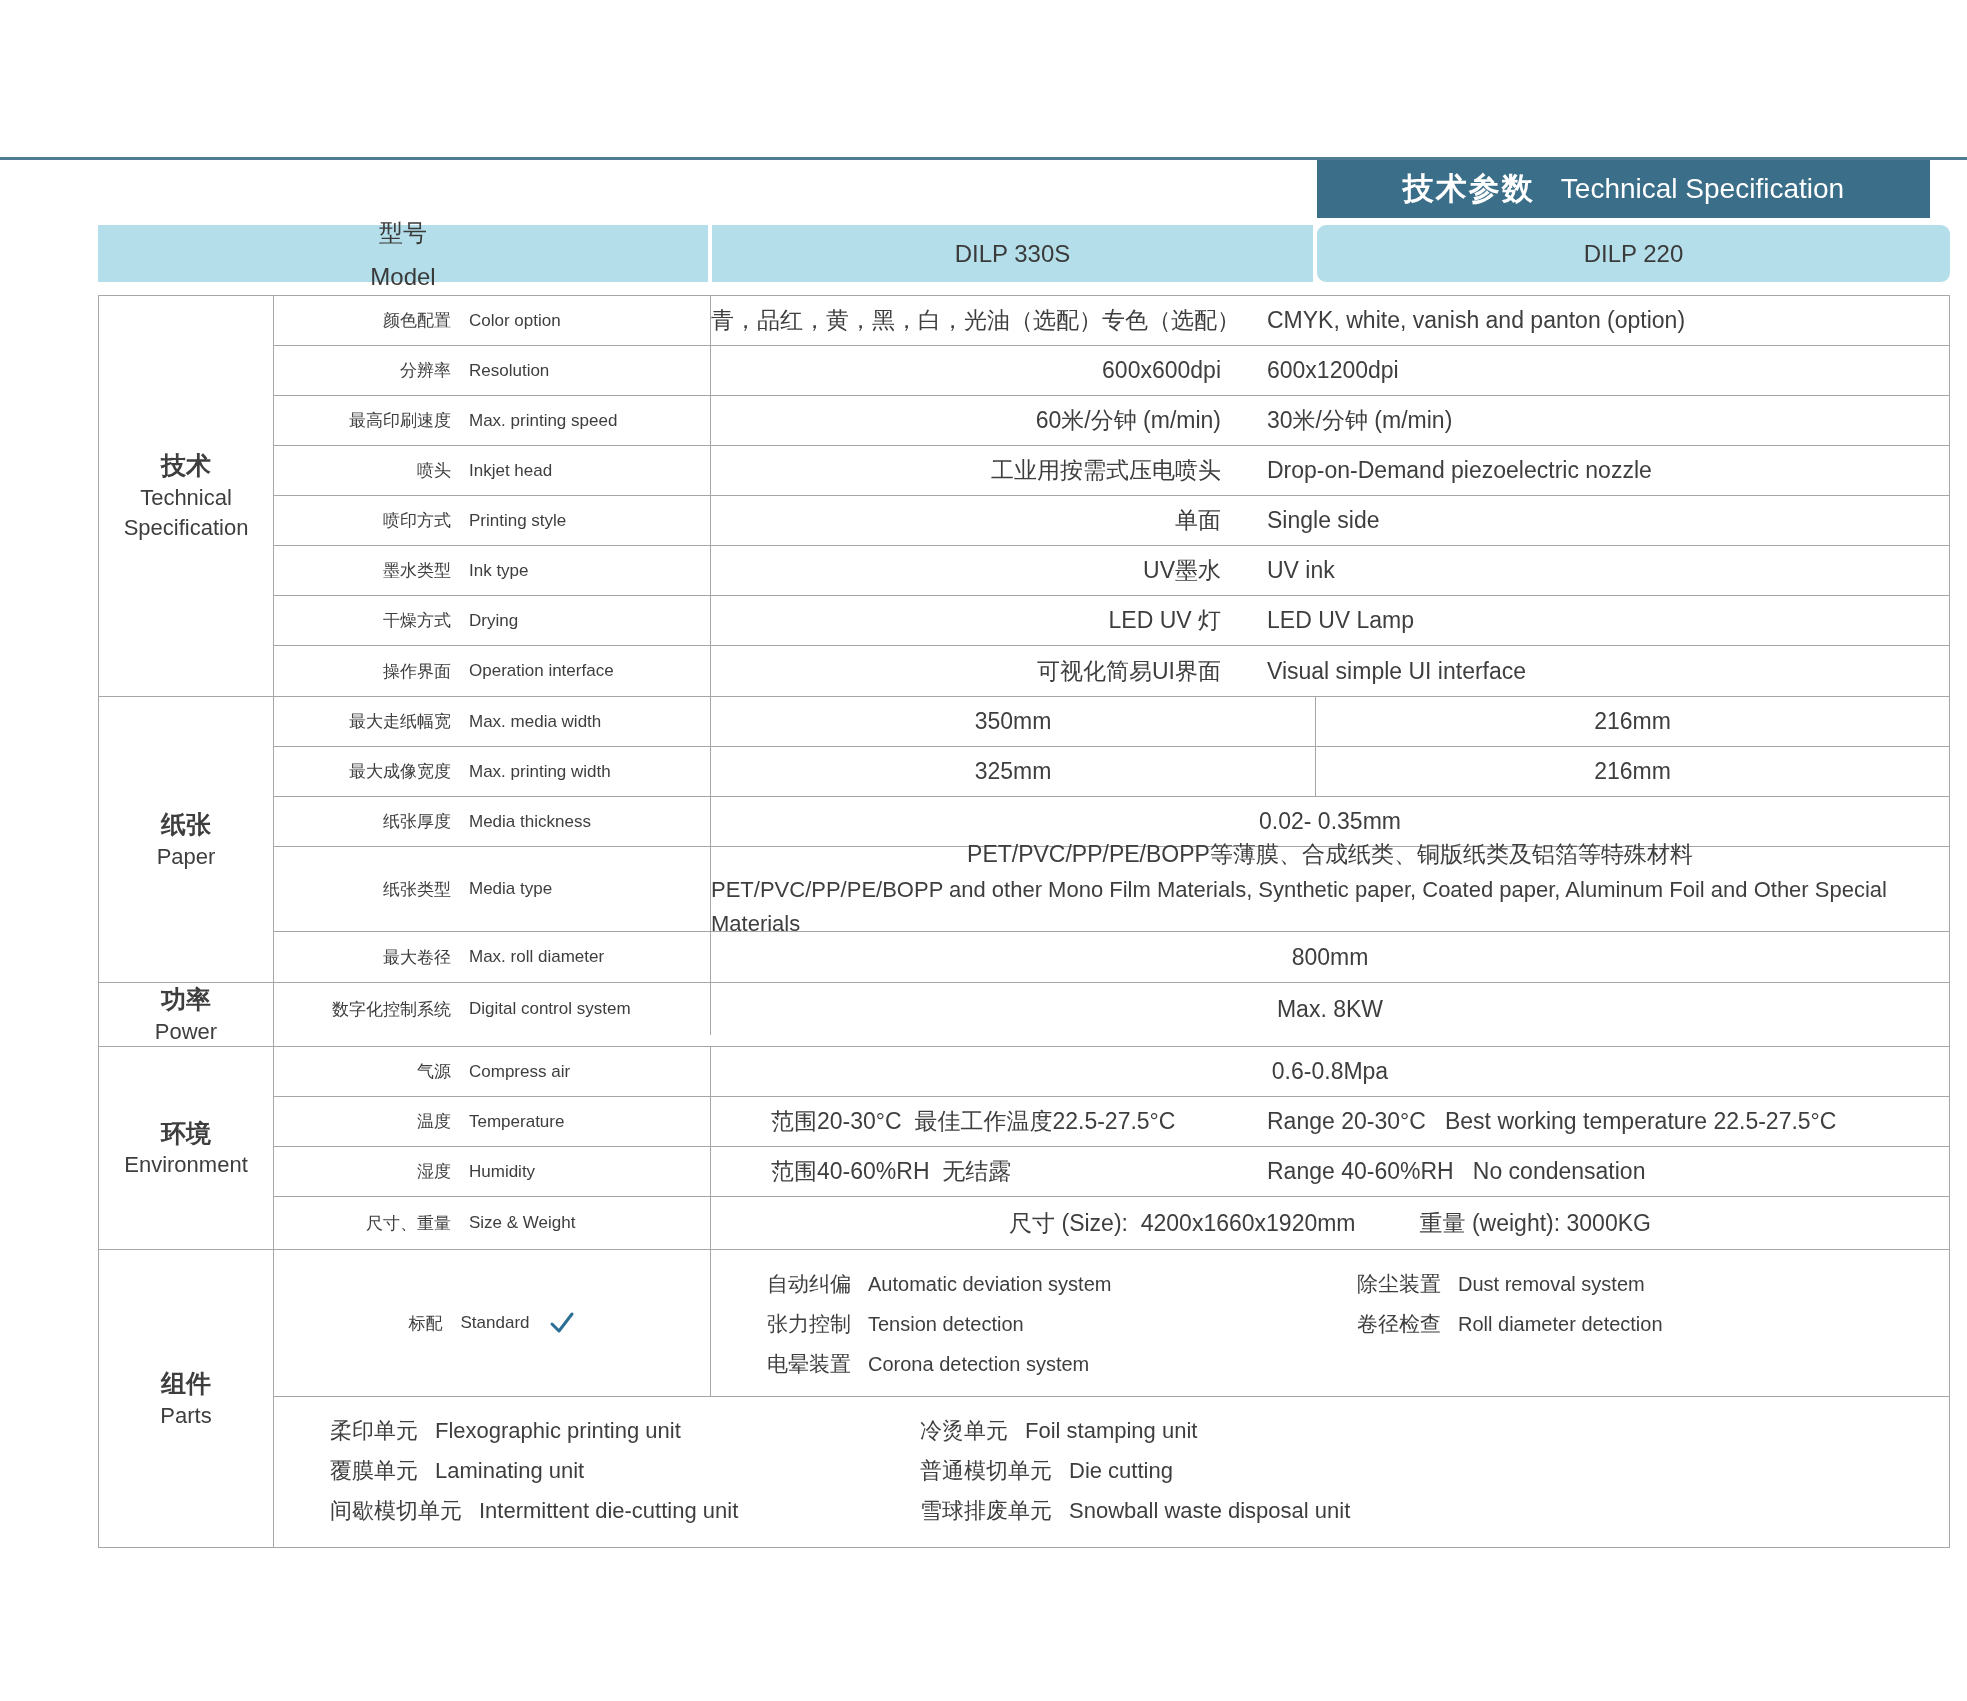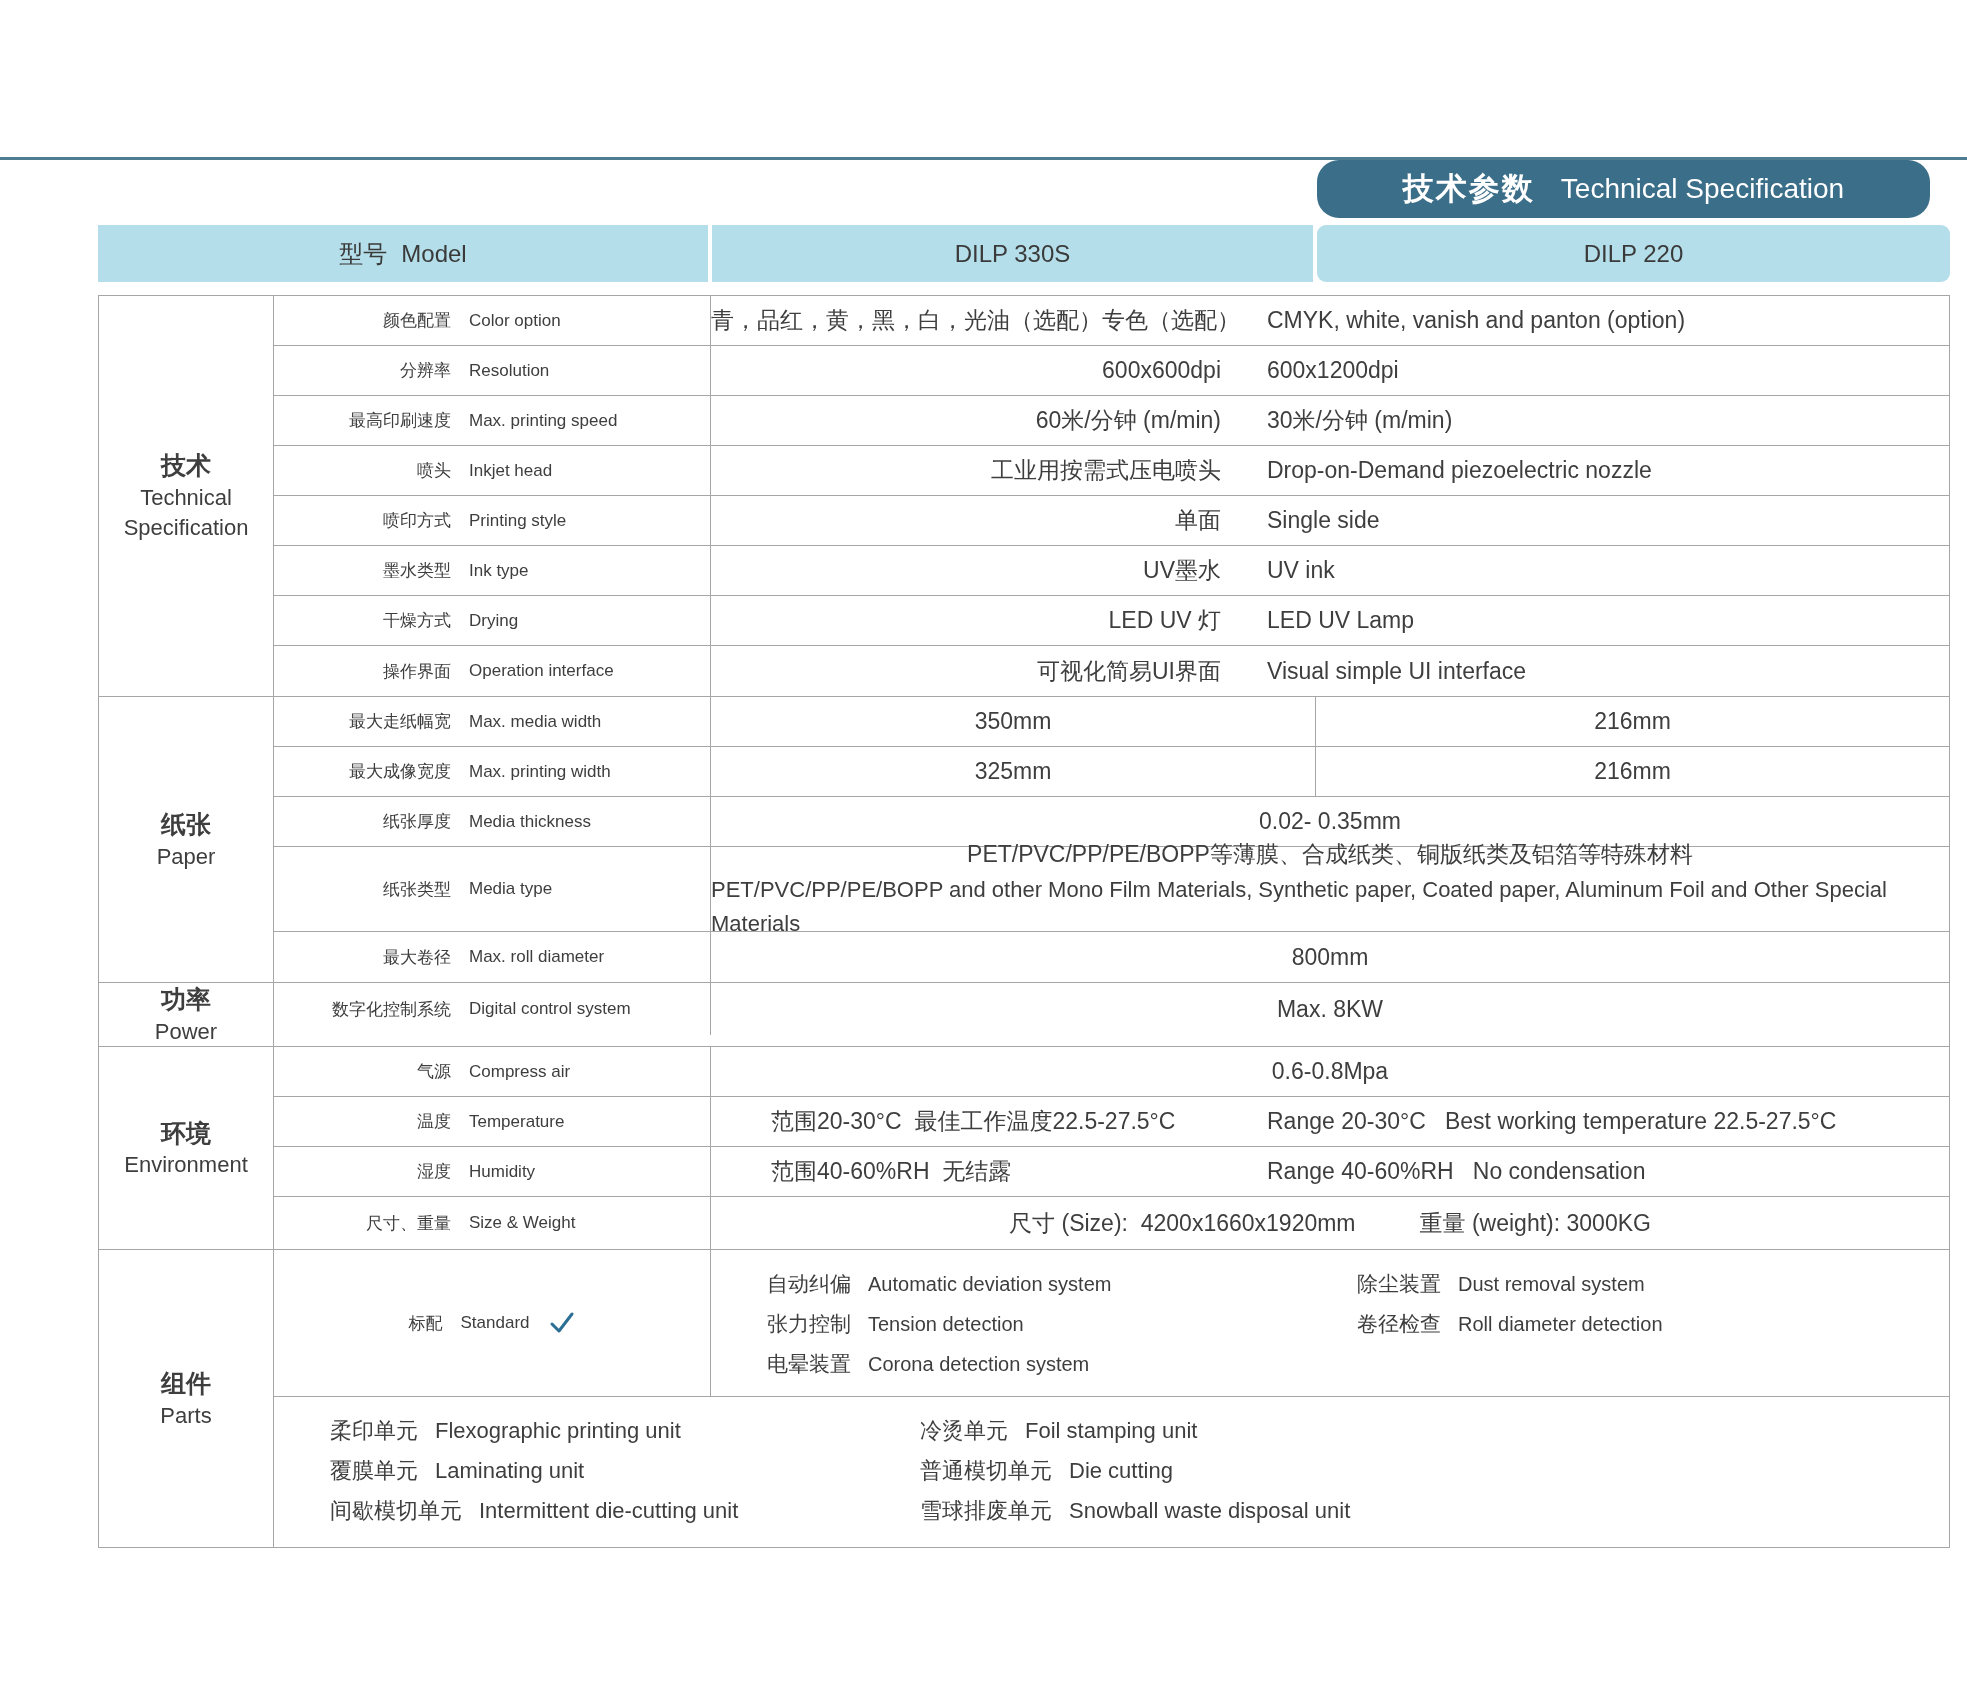--- a/index.html
+++ b/index.html
@@ -11,29 +11,29 @@
     --circle:#79bcd8;
   }
   *{box-sizing:border-box;margin:0;padding:0;}
   html,body{background:#ffffff;}
   body{font-family:"Liberation Sans","DejaVu Sans",sans-serif;color:var(--text);}
   .page{position:relative;width:1967px;height:1701px;background:#fff;overflow:hidden;}
 
   
   .toprule{position:absolute;left:0;top:157px;width:1967px;height:3px;background:#4e7d92;}
   .banner{position:absolute;left:1317px;top:160px;width:613px;height:58px;background:var(--dark);
-          display:flex;align-items:center;justify-content:center;gap:26px;color:#fff;border-radius:22px;}
+          display:flex;align-items:center;justify-content:center;gap:26px;color:#fff;}
   .banner .zh{font-size:31px;font-weight:bold;letter-spacing:2px;}
   .banner .en{font-size:28px;font-weight:normal;}
 
   
   .model-header{position:absolute;left:98px;top:225px;width:1852px;height:57px;display:flex;gap:4px;}
   .model-cell{background:var(--lightblue);display:flex;align-items:center;justify-content:center;
               font-size:24px;color:#3a3a3a;gap:14px;}
-  .mc1{width:610px;} .mc2{width:601px;} .mc3{flex:1;border-radius:9px;}
+  .mc1{width:610px;flex-direction:column;} .mc2{width:601px;} .mc3{flex:1;border-radius:9px;}
 
   
   .spec-table{position:absolute;left:98px;top:295px;width:1852px;border:1px solid var(--line);}
   .sec{display:flex;border-bottom:1px solid var(--line);}
   .sec:last-child{border-bottom:none;}
   .cat{width:175px;border-right:1px solid var(--line);display:flex;flex-direction:column;
        align-items:center;justify-content:center;line-height:1.35;}
   .cat-zh{font-size:25px;font-weight:bold;}
   .cat-en{font-size:22px;text-align:center;padding:0 6px;}
   .rows{flex:1;display:flex;flex-direction:column;}

